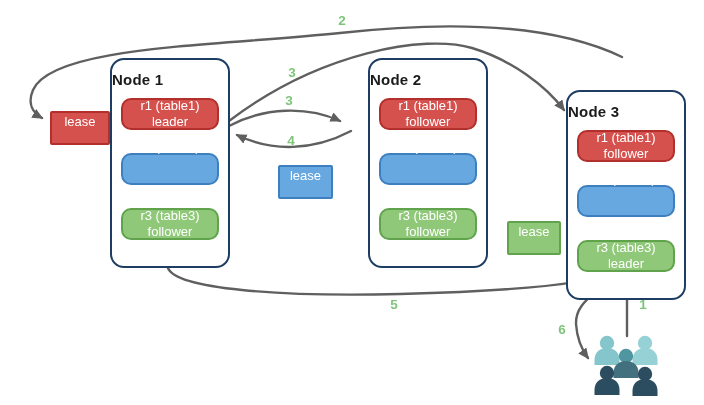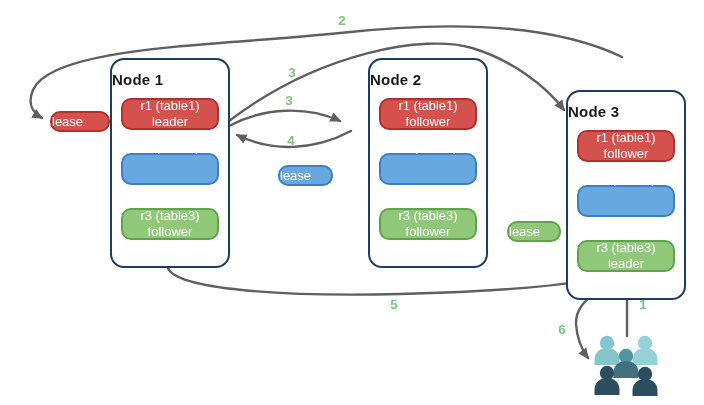--- a/index.html
+++ b/index.html
@@ -30,22 +30,22 @@
   }
   .block-1{top:38px;}
   .block-2{top:93px;gap:28px;}
   .block-3{top:148px;}
   .block.red  {background:#d5514d;border-color:#b22f2b;}
   .block.blue {background:#67a8e0;border-color:#3e7fbf;}
   .block.green{background:#8fc878;border-color:#60a34c;}
 
   
   .lease{
-    position:absolute;height:21px;border-radius:10px;border:2px solid;
-    box-sizing:border-box;color:#fff;font-size:13px;line-height:17px;
+    position:absolute;height:34px;border-radius:2px;border:2px solid;
+    box-sizing:border-box;color:#fff;font-size:13px;line-height:17px;text-align:center;
   }
   .lease.red  {left:50px; top:111px;width:60px;background:#d5514d;border-color:#b22f2b;}
   .lease.blue {left:278px;top:165px;width:55px;background:#67a8e0;border-color:#3e7fbf;}
   .lease.green{left:507px;top:221px;width:54px;background:#8fc878;border-color:#60a34c;}
 
   
   .step{
     position:absolute;transform:translate(-50%,-50%);
     font-size:13.5px;font-weight:700;color:#7ec57a;
   }

